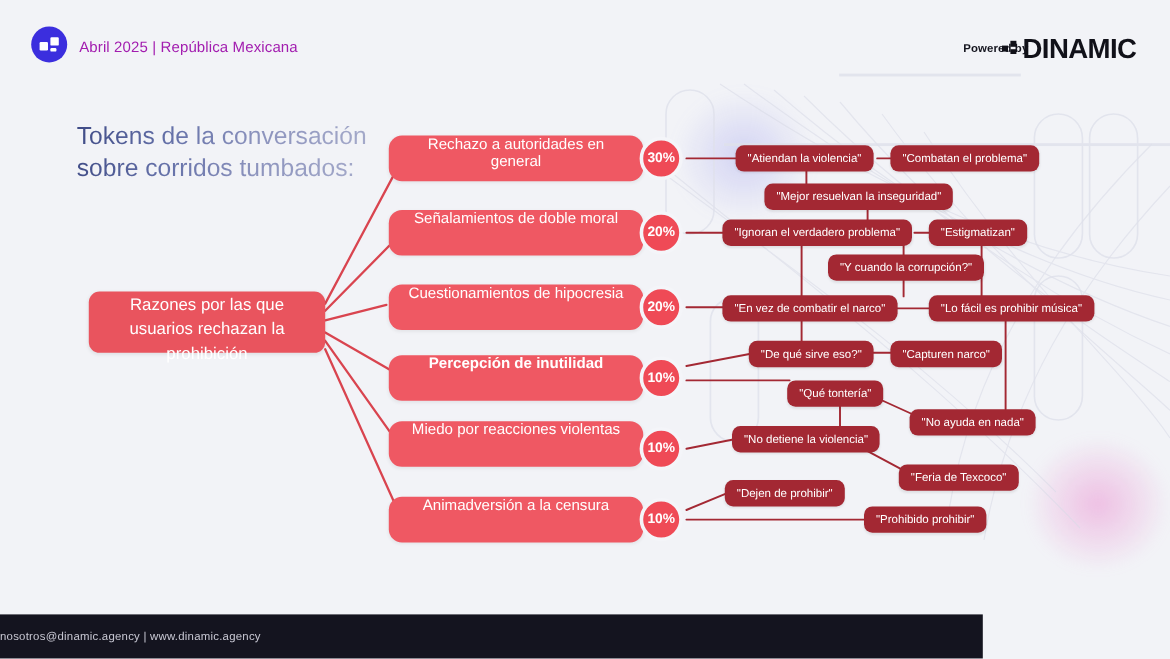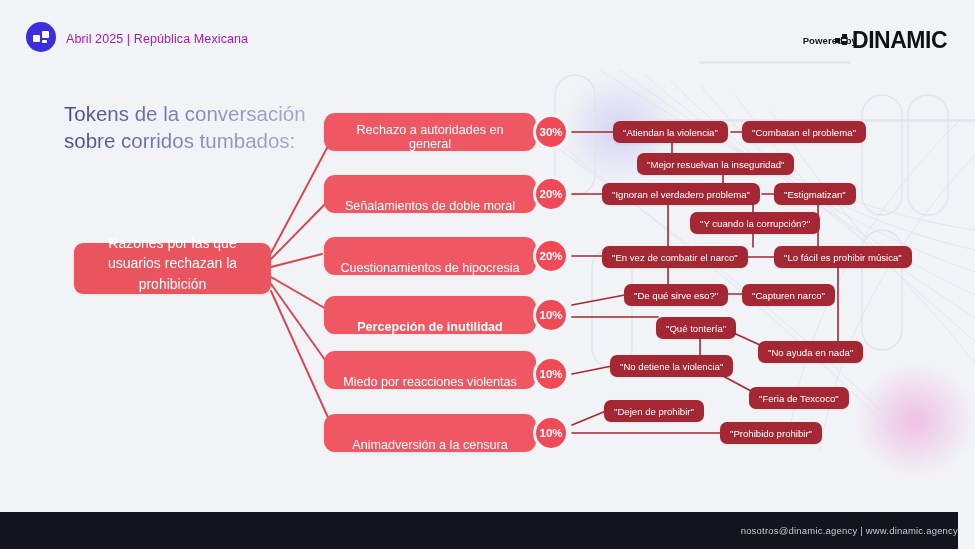--- a/index.html
+++ b/index.html
@@ -74,21 +74,21 @@
     -webkit-background-clip:text; background-clip:text;
     -webkit-text-fill-color:transparent; color:#6a74a6;
     z-index:5;
   }
 
   
   #map { position:absolute; inset:0; z-index:4; }
   #links { position:absolute; left:0; top:0; width:975px; height:549px; }
 
   .node {
-    position:absolute; display:flex; align-items:flex-end; justify-content:center;
+    position:absolute; display:flex; align-items:flex-start; justify-content:center;
     color:#fff; text-align:center; z-index:3;
   }
 
   #root-node {
     left:74px; top:243px; width:197px; height:51px;
     background:#e9545e; border-radius:9px;
     font-size:14px; line-height:1.45; padding:0 10px;
     box-shadow:0 1px 3px rgba(0,0,0,.07);
   }
 
@@ -108,22 +108,22 @@
   .quote {
     position:absolute; height:22px; background:#a32833; border-radius:7px;
     color:#fff; font-size:9.6px; white-space:nowrap;
     display:flex; align-items:center; justify-content:center;
     padding:0 10px; z-index:3;
     box-shadow:0 1px 2px rgba(0,0,0,.08);
   }
 
   
   #footer {
-    position:absolute; left:0; bottom:0; width:958px; height:37px;
-    background:#14141f; display:flex; align-items:center; justify-content:flex-end;
+    position:absolute; left:0; bottom:0; width:819px; height:37px;
+    background:#14141f; display:flex; align-items:center; justify-content:flex-start;
     z-index:8;
   }
   #footer-text { font-size:9.5px; color:#c9c9d4; letter-spacing:.2px; }
 </style>
 </head>
 <body>
 
 <div id="slide">
 
   <div class="glow glow-blue"></div>

